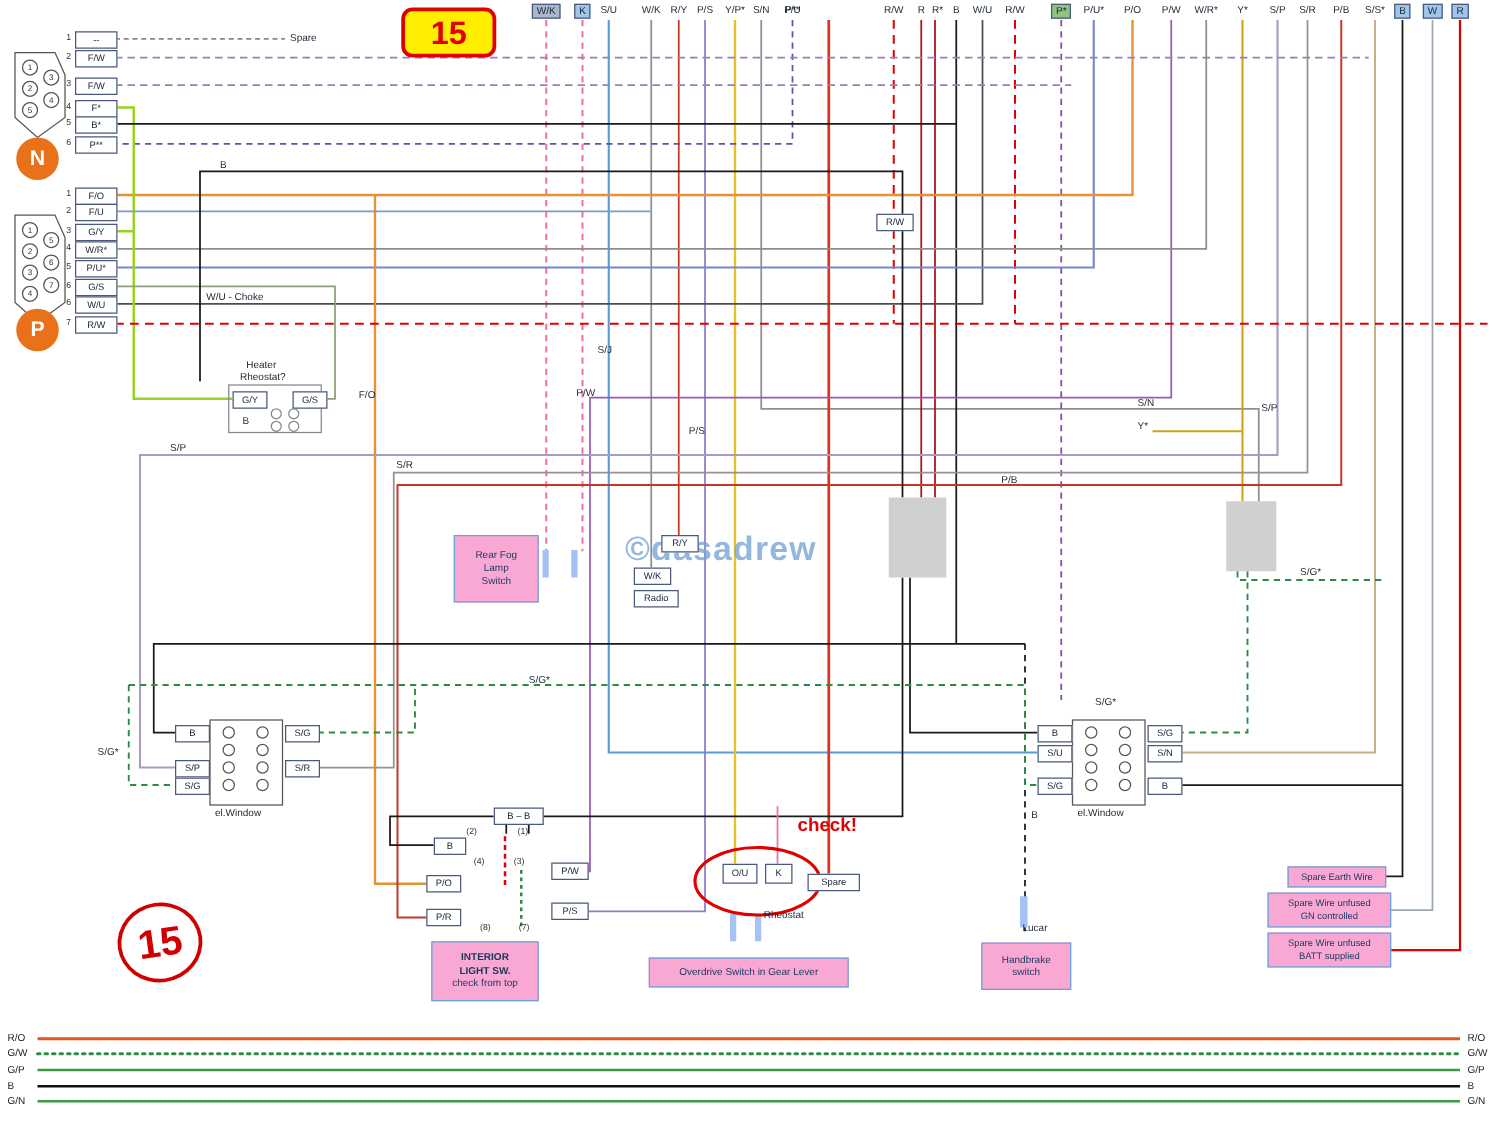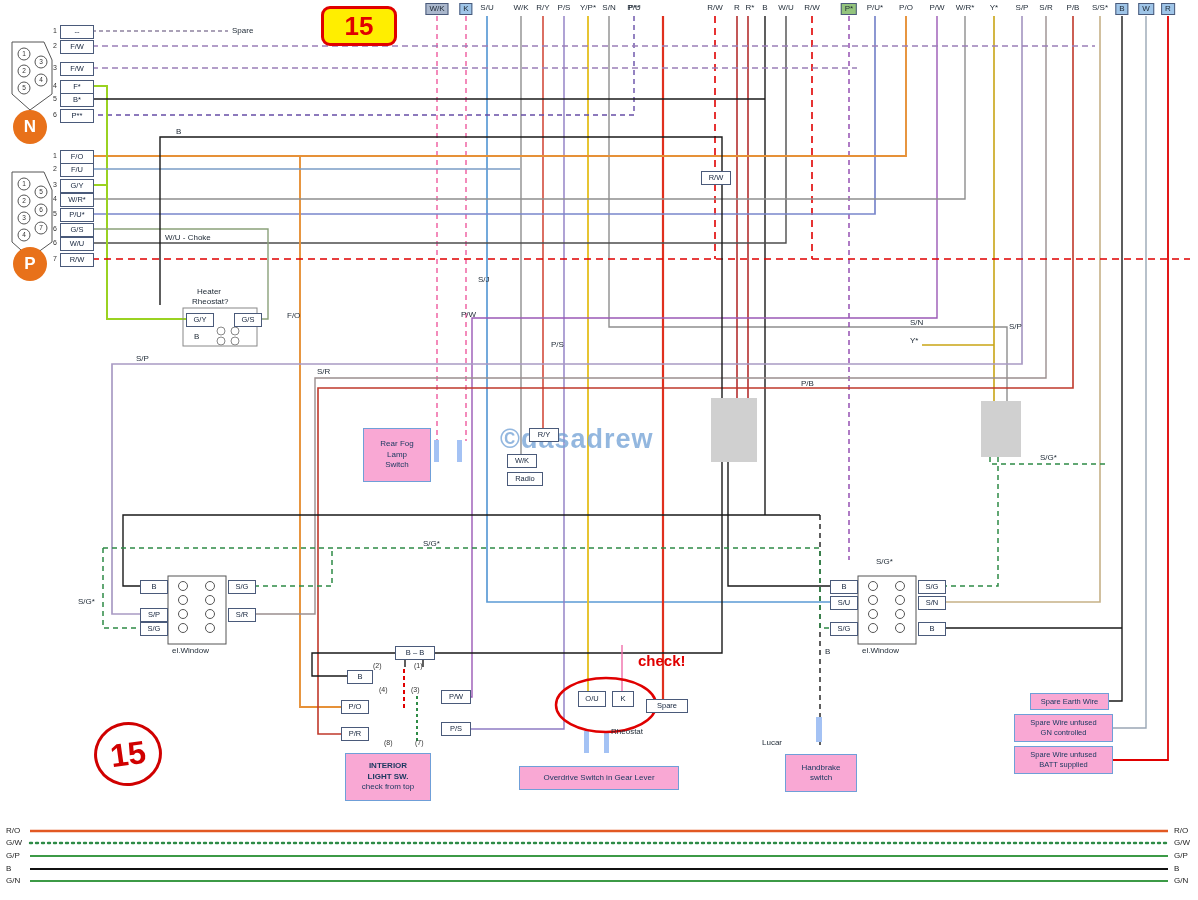--- a/index.html
+++ b/index.html
@@ -308,21 +308,21 @@
   <span class="pnum" style="left:379px;top:686px">(4)</span>
   <span class="pnum" style="left:411px;top:686px">(3)</span>
   <span class="pnum" style="left:384px;top:739px">(8)</span>
   <span class="pnum" style="left:415px;top:739px">(7)</span>
   <div class="capbox" style="left:345px;top:753px;width:84px;height:46px">
     <span style="font-weight:bold">INTERIOR</span>
     <span style="font-weight:bold">LIGHT SW.</span>
     <span>check from top</span>
   </div>
 
-  <span class="lbl" style="left:762px;top:739px">Lucar</span>
+  <span class="lbl" style="left:818px;top:739px">Lucar</span>
   <div class="capbox" style="left:785px;top:754px;width:70px;height:36px">
     <span>Handbrake</span>
     <span>switch</span>
   </div>
 
   <div class="capbox" style="left:1030px;top:693px;width:77px;height:15px">
     <span style="font-size:7.5px">Spare Earth Wire</span>
   </div>
   <div class="capbox" style="left:1014px;top:714px;width:97px;height:26px">
     <span style="font-size:7.5px">Spare Wire unfused</span>

